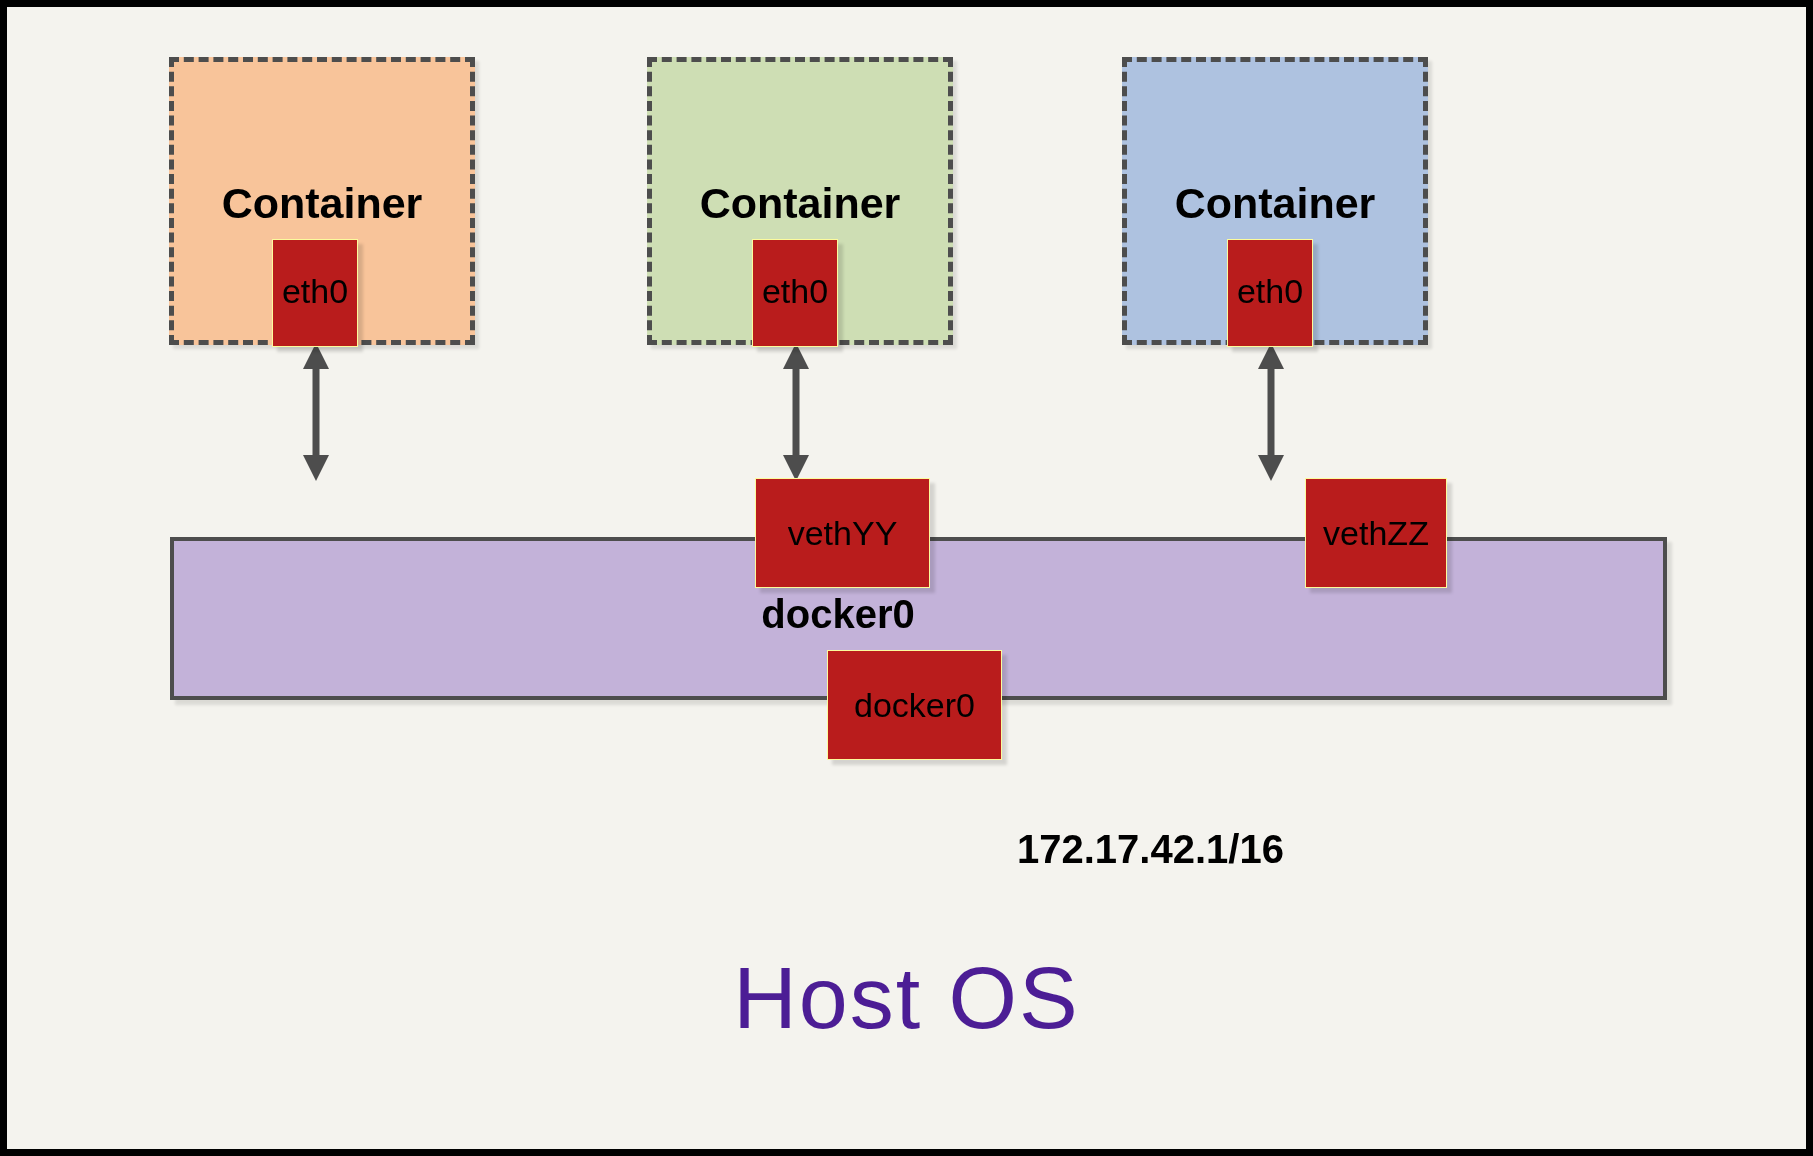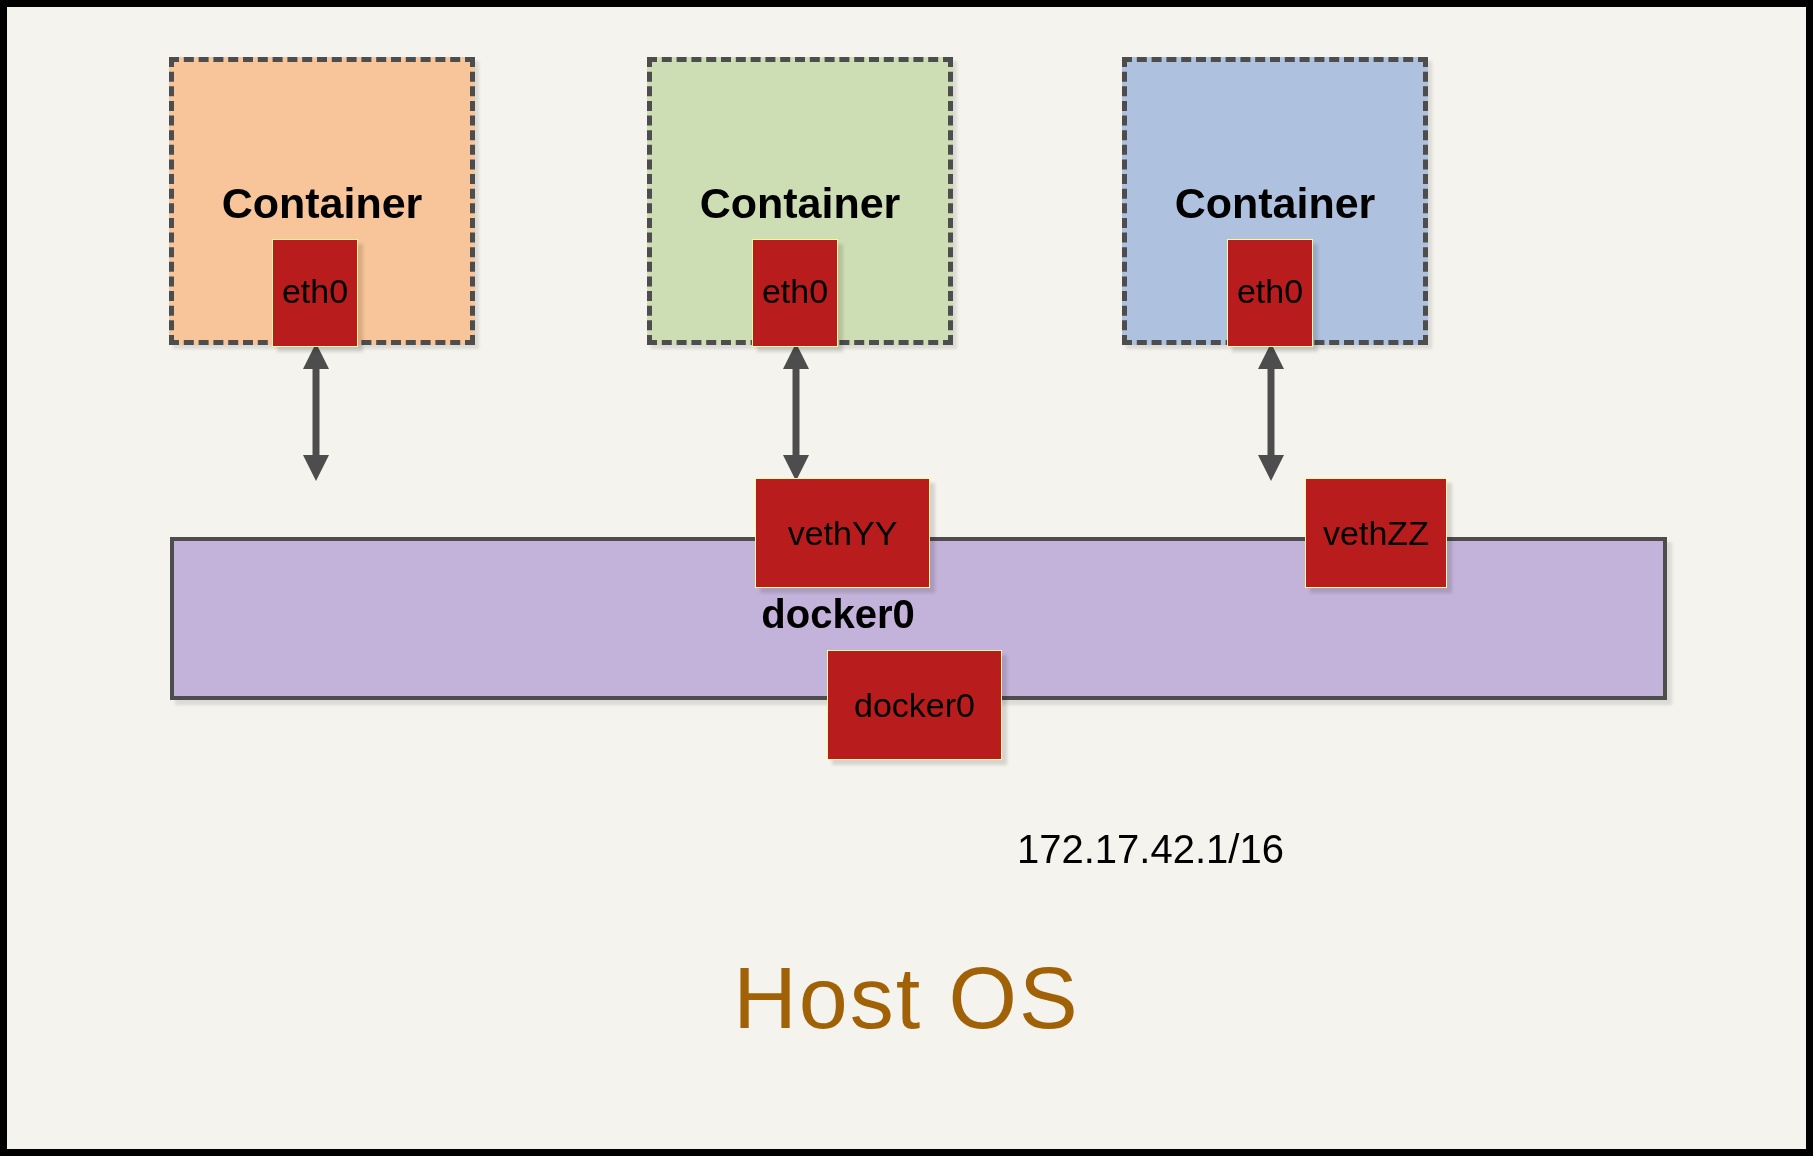--- a/index.html
+++ b/index.html
@@ -83,21 +83,21 @@
     font-size:40px;
     color:#000000;
     white-space:nowrap;
   }
   #host-os{
     position:absolute;
     left:0;right:0;
     text-align:center;
     font-size:88px;
     font-weight:300;
-    color:#a16207;
+    color:#4c1d95;
     letter-spacing:2px;
     white-space:nowrap;
   }
 </style>
 </head>
 <body>
 
 <div id="canvas">
 
   <div class="container-box" style="left:162px;top:50px;width:306px;height:288px;background:#F8C49A;">
@@ -149,17 +149,17 @@
   </div>
 
   <div id="bridge-bar" style="left:163px;top:530px;width:1497px;height:163px;"></div>
 
   <div id="bridge-title" style="top:585px;left:-137px;right:0;">docker0</div>
 
   <div class="yellow-box" style="left:820px;top:643px;width:175px;height:110px;">
     <span>docker0</span>
   </div>
 
-  <div id="ip-label" style="left:1010px;top:820px;">172.17.42.1/16</div>
+  <div id="ip-label" style="left:1010px;top:820px;font-weight:bold;">172.17.42.1/16</div>
 
   <div id="host-os" style="top:940px;">Host OS</div>
 
 </div>
 
 </body></html>

